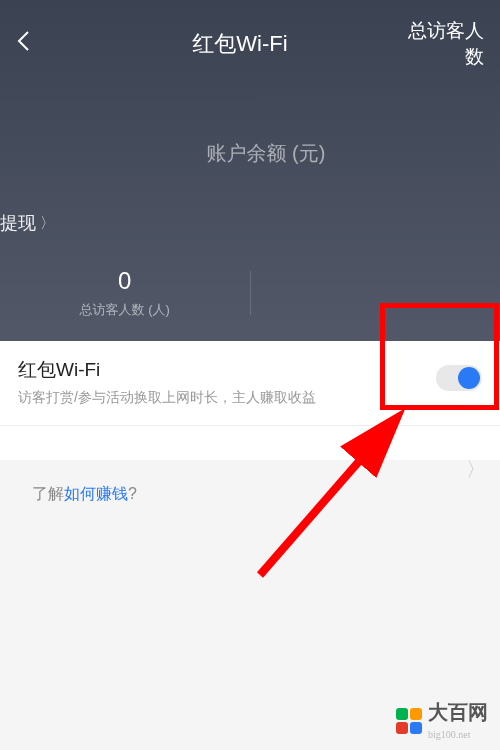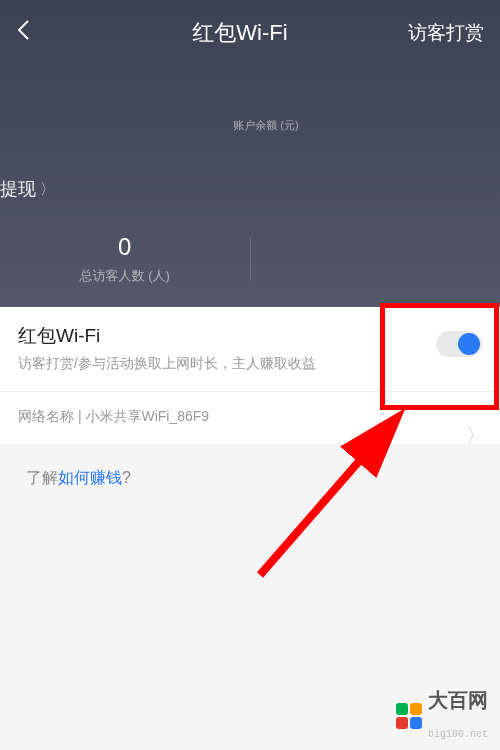--- a/index.html
+++ b/index.html
@@ -19,21 +19,21 @@
     .nav {
       display: flex;
       align-items: center;
       justify-content: space-between;
       padding: 18px 16px 10px;
     }
     .back { font-size: 22px; color: #fff; cursor: pointer; width: 60px; }
     .title { font-size: 22px; font-weight: 400; text-align: center; flex: 1; }
     .details-link { font-size: 19px; color: #fff; cursor: pointer; width: 80px; text-align: right; }
     .balance-section { text-align: center; padding: 60px 0 30px; }
-    .balance-label { font-size: 11px; color: rgba(255,255,255,0.55); margin-left: 32px; }
+    .balance-label { font-size: 20px; color: rgba(255,255,255,0.55); margin-left: 32px; }
     .withdraw-wrap { text-align: left; padding: 14px 0 16px; }
     .withdraw { font-size: 18px; color: rgba(255,255,255,0.9); cursor: pointer; display: inline-flex; align-items: center; gap: 4px; }
     .chevron-r { font-size: 15px; color: rgba(255,255,255,0.7); }
     .stats-row { display: flex; padding: 16px 0 22px; }
     .stat { flex: 1; text-align: center; }
     .stat-value { font-size: 24px; color: #fff; margin-bottom: 6px; }
     .stat-label { font-size: 13px; color: rgba(255,255,255,0.55); }
     .stat-divider { width: 1px; background: rgba(255,255,255,0.15); margin: 4px 0; }
     .white-card { background: #fff; }
     .row { padding: 16px 18px 18px; border-bottom: 1px solid #eee; position: relative; }
@@ -47,57 +47,57 @@
     }
     .toggle-knob {
       position: absolute; right: 2px; top: 2px;
       width: 22px; height: 22px; border-radius: 50%;
       background: #2a7af5;
     }
     .settings-chevron {
       position: absolute; right: 14px; top: 30px;
       font-size: 20px; color: #ccc;
     }
-    .learn-row { padding: 24px 18px; font-size: 16px; margin-left: 8px; }
+    .learn-row { padding: 24px 32px; font-size: 16px; }
     .learn-gray { color: #888; }
     .learn-link { color: #2a7af5; cursor: pointer; }
     .red-box {
       position: absolute;
       border: 5px solid #ff0000;
       pointer-events: none;
       top: 303px; left: 380px; width: 119px; height: 107px;
     }
     .red-arrow {
       position: absolute;
       top: 405px; left: 220px; width: 200px; height: 200px;
       pointer-events: none;
     }
     .watermark {
       position: absolute;
       right: 12px; bottom: 10px;
       display: flex; align-items: center; gap: 6px;
-      font-family: Liberation Mono, monospace;
+      font-family: Liberation Serif, serif;
     }
     .wm-logo { display: grid; grid-template-columns: 12px 12px; grid-template-rows: 12px 12px; gap: 2px; }
     .wm-sq { width: 12px; height: 12px; border-radius: 3px; }
     .wm-text { color: #555; font-size: 20px; font-weight: 600; line-height: 1; }
-    .wm-sub { color: #bbb; font-size: 10px; line-height: 1; margin-top: 18px; }
+    .wm-sub { color: #bbb; font-size: 10px; line-height: 1; margin-top: 8px; }
   </style>
 </head>
 <body>
 
 <div class="header-bg">
   <div class="nav">
     <div class="back">
       <svg width="14" height="22" viewBox="0 0 14 22">
           <path d="M12 2 L3 11 L12 20" stroke="#fff" stroke-width="2" fill="none"></path>
         </svg>
     </div>
     <div class="title">红包Wi-Fi</div>
-    <div class="details-link">访客打赏</div>
+    <div class="details-link">总访客人数</div>
   </div>
 
   <div class="balance-section">
     <div class="balance-label">账户余额 (元)</div>
   </div>
 
   <div class="withdraw-wrap">
     <span class="withdraw">
       <span>提现</span>
       <span class="chevron-r">〉</span>
@@ -118,23 +118,20 @@
 
 <div class="white-card">
   <div class="row">
     <div class="row-title">红包Wi-Fi</div>
     <div class="row-sub">访客打赏/参与活动换取上网时长，主人赚取收益</div>
     <div class="toggle">
       <div class="toggle-knob"></div>
     </div>
   </div>
   <div class="row2">
-    <div class="row-sub">
-      <span>网络名称 |  </span><span>小米共享WiFi_86F9</span>
-    </div>
     <div class="settings-chevron">〉</div>
   </div>
 </div>
 
 <div class="learn-row">
   <span class="learn-gray">了解</span><span class="learn-link">如何赚钱</span><span class="learn-gray">?</span>
 </div>
 
 <div class="red-box"></div>
 <svg class="red-arrow" viewBox="0 0 200 200">

